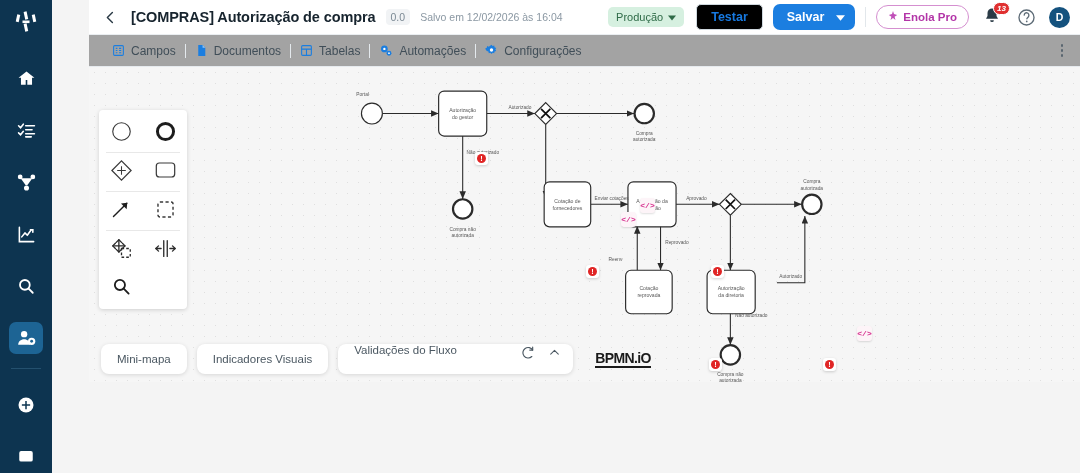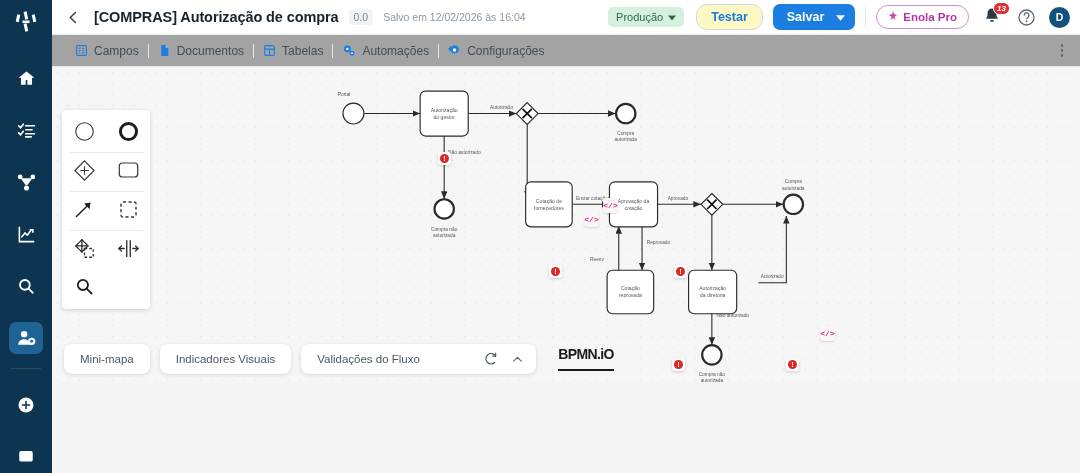--- a/index.html
+++ b/index.html
@@ -2,21 +2,21 @@
 <html><head>
 <meta charset="utf-8">
 <style>
   * { box-sizing: border-box; margin: 0; padding: 0; }
   html, body {
     width: 1080px; height: 473px;
     overflow: hidden;
     font-family: "Liberation Sans", sans-serif;
     background: #f4f4f4;
   }
-  #app { position: relative; width: 1080px; height: 382px; display: flex; }
+  #app { position: relative; width: 1080px; height: 382px; display: flex; gap: 37px; }
 
   
   .rail {
     width: 52px; height: 473px;
     background: #0d3450;
     display: flex; flex-direction: column; align-items: center;
     flex: 0 0 52px;
     position: relative;
   }
   .rail-logo { margin-top: 8px; width: 34px; height: 30px; display:flex; align-items:center; justify-content:center; }
@@ -59,22 +59,22 @@
   .hdr-spacer { flex: 1 1 auto; }
 
   .env-chip {
     display: flex; align-items: center; gap: 5px;
     background: #d6f0e0; color: #2e6b47;
     border-radius: 5px; padding: 4px 8px; font-size: 11px;
     white-space: nowrap;
   }
   .btn-test {
     margin-left: 12px;
-    border: 1.4px solid #cfd8de; border-radius: 11px;
-    background: #fef9c3; color: #1779e0; font-weight: bold; font-size: 12.5px;
+    border: 1.4px solid #cfd8de; border-radius: 5px;
+    background: #000000; color: #1779e0; font-weight: bold; font-size: 12.5px;
     padding: 5px 14px; white-space: nowrap;
   }
   .btn-save {
     margin-left: 10px;
     background: #1b7ee0; color: #fff; border: none; border-radius: 7px;
     font-weight: bold; font-size: 12.5px; padding: 6px 10px 6px 14px;
     display: flex; align-items: center; gap: 12px; white-space: nowrap;
   }
   .hdr-div { width: 1px; height: 20px; background: #e2e7eb; margin: 0 10px; }
   .btn-pro {
@@ -166,29 +166,29 @@
     pointer-events: none;
   }
   .bottom > * { pointer-events: auto; }
   .pill {
     background: #fff; border-radius: 8px; box-shadow: 0 1px 4px rgba(0,0,0,0.13);
     height: 30px; display: flex; align-items: center; padding: 0 16px;
     font-size: 11.5px; color: #4b5862; white-space: nowrap;
   }
   .pill-valid {
     background: #fff; border-radius: 8px; box-shadow: 0 1px 4px rgba(0,0,0,0.13);
-    height: 30px; width: 235px; display: flex; align-items: center;
+    height: 30px; width: 235px; display: flex; align-items: flex-start;
     padding: 0 10px 0 16px; font-size: 11.5px; color: #4b5862;
   }
   .pv-spacer { flex: 1 1 auto; }
   .pv-ico { width: 17px; height: 17px; color: #4b5862; display:flex; align-items:center; justify-content:center; }
   .bpmnio {
     margin-left: 12px; font-family: "Liberation Sans", sans-serif;
     font-size: 14px; font-weight: bold; color: #1a1a1a;
-    letter-spacing: -0.6px; border-bottom: 2.5px solid #1a1a1a; padding-bottom: 8px;
+    letter-spacing: -0.6px; border-bottom: 2.5px solid #1a1a1a; padding-bottom: 1px;
     line-height: 14px;
   }
 </style>
 </head>
 <body>
 
 <div id="app">
 
   <div class="rail">
     <div class="rail-logo">

